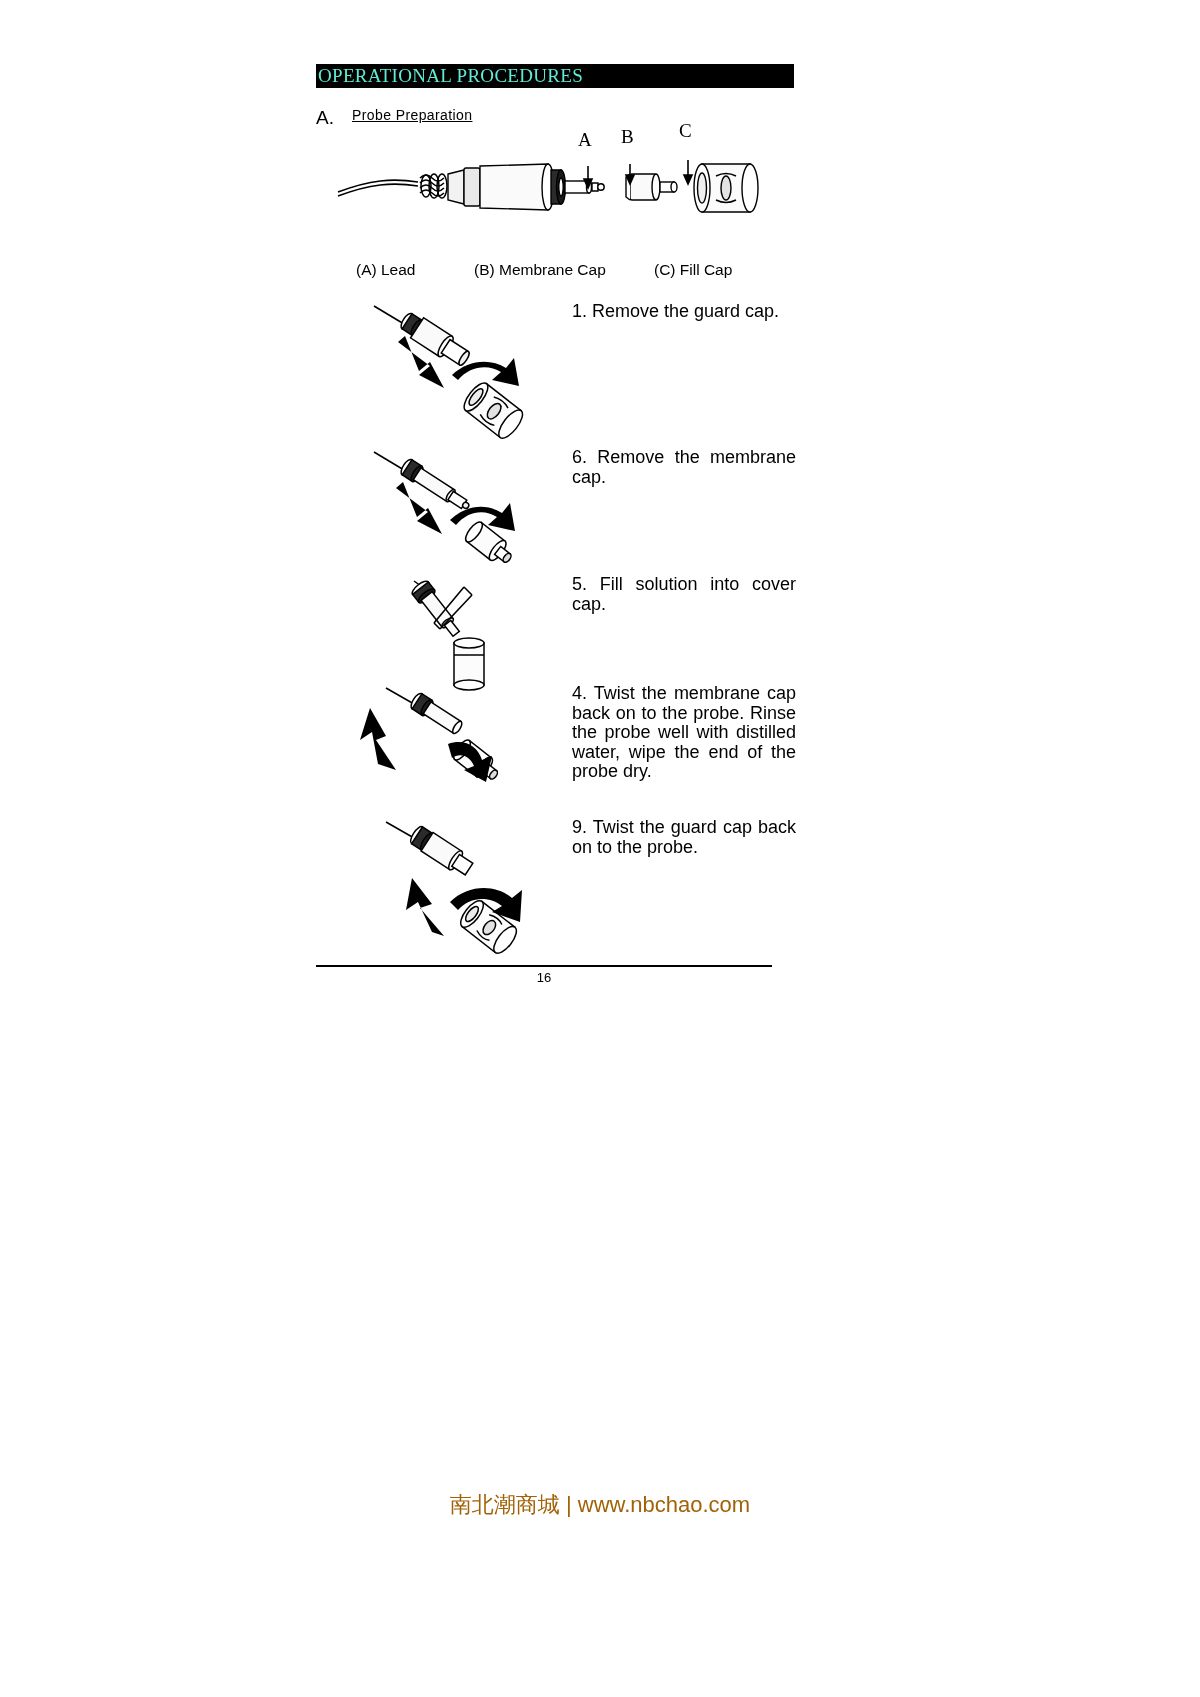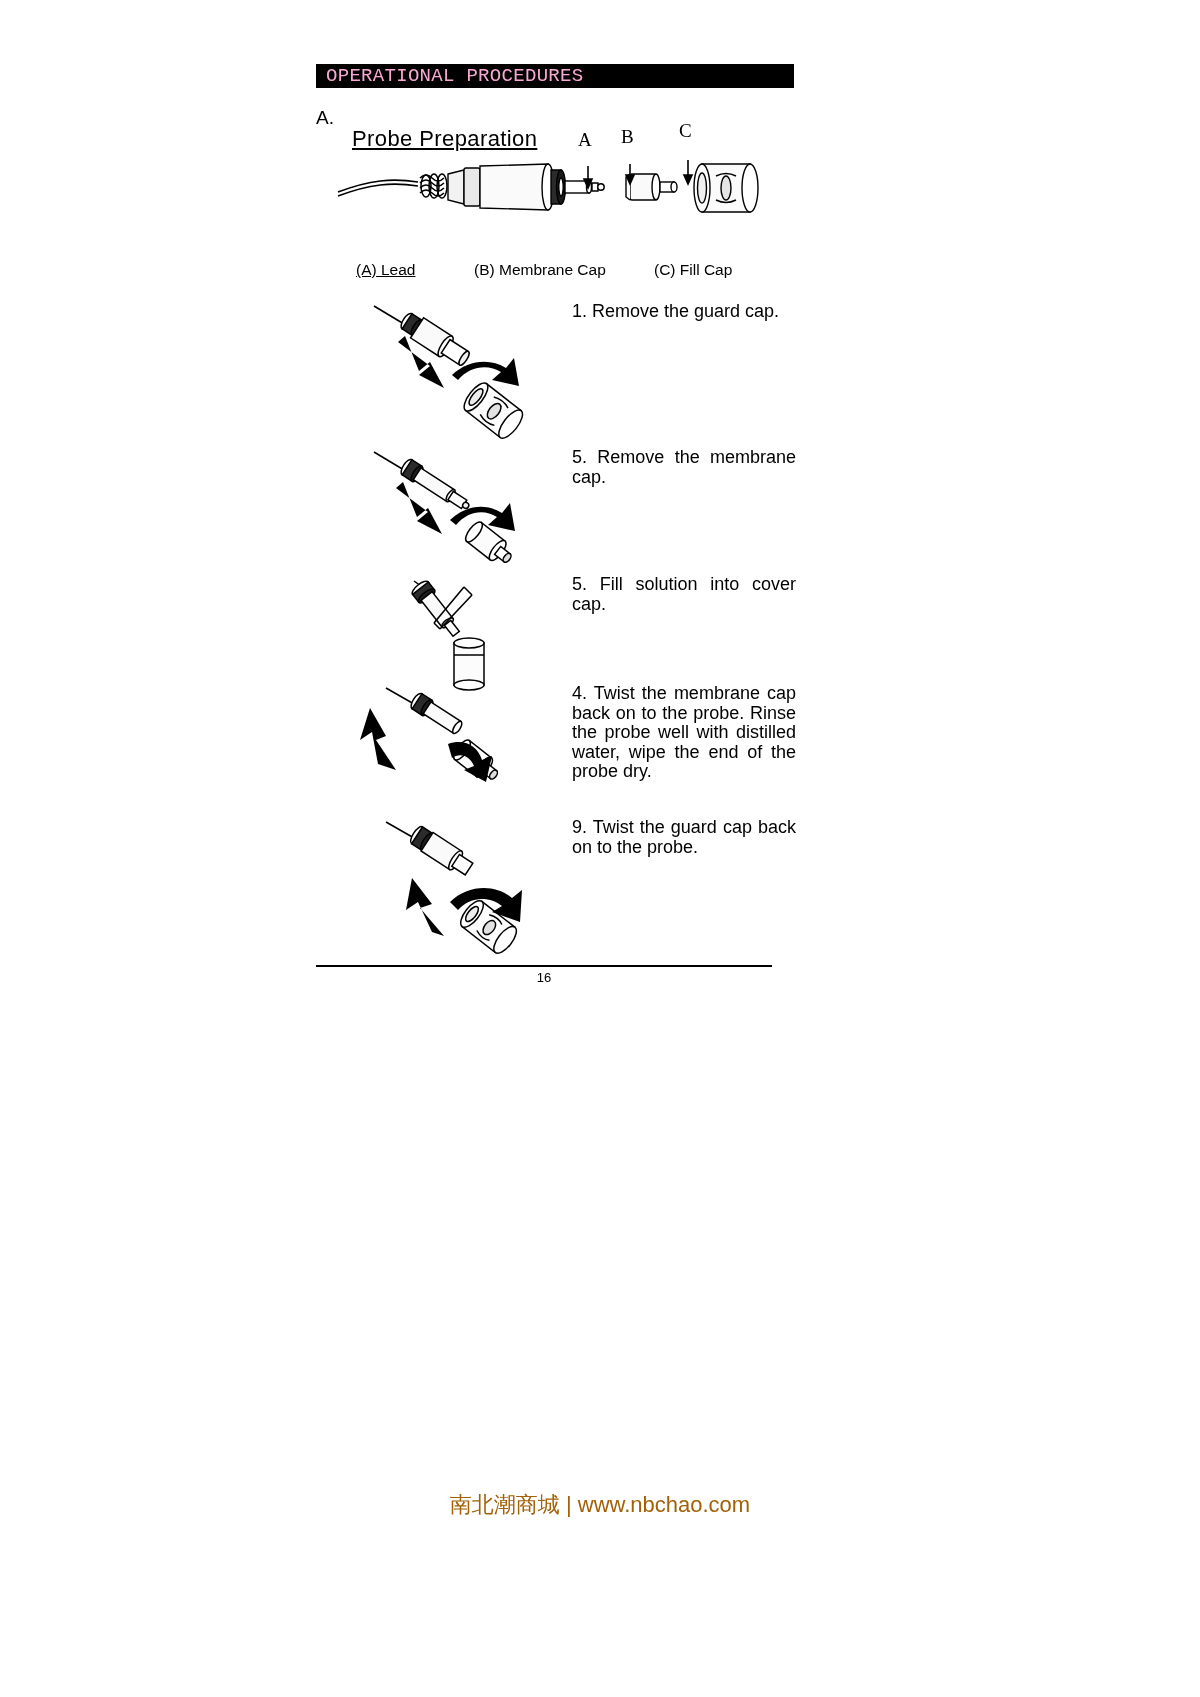--- a/index.html
+++ b/index.html
@@ -29,43 +29,41 @@
     left: 316px;
     top: 64px;
     width: 478px;
     height: 24px;
     background: #000000;
   }
   .header-bar .header-text {
     position: absolute;
     left: 2px;
     top: 1px;
-    color: #f9a8d4;
+    color: #5eead4;
     font-size: 19px;
     letter-spacing: 0.3px;
-    font-family: Liberation Mono, monospace;
+    font-family: Liberation Serif, serif;
     white-space: nowrap;
-    margin-left: 8px;
   }
 
   
   .section-letter {
     position: absolute;
     left: 316px;
     top: 107px;
     font-size: 19px;
   }
   .section-title {
     position: absolute;
     left: 352px;
     top: 107px;
-    font-size: 22px;
+    font-size: 14px;
     text-decoration: underline;
     letter-spacing: 0.4px;
-    margin-top: 19px;
   }
 
   
   .diagram-top {
     position: absolute;
     left: 330px;
     top: 130px;
     width: 450px;
     height: 110px;
   }
@@ -78,21 +76,21 @@
 
   
   .legend {
     position: absolute;
     left: 356px;
     top: 261px;
     width: 440px;
     font-size: 15.5px;
   }
   .legend span { position: absolute; white-space: nowrap; }
-  .legend .l1 { left: 0px; text-decoration: underline; }
+  .legend .l1 { left: 0px; }
   .legend .l2 { left: 118px; }
   .legend .l3 { left: 298px; }
 
   
   .step {
     position: absolute;
     left: 316px;
     width: 480px;
   }
   .step .art {
@@ -288,21 +286,21 @@
             <rect x="30" y="-5" width="12" height="10" fill="#fff"></rect>
             <ellipse cx="42" cy="0" rx="3" ry="5" fill="#ddd"></ellipse>
           </g>
         </g>
         <g fill="#000">
           <path d="M40,40 L72,64 L61,73 L86,86 L72,60 L61,69 L47,34 Z"></path>
           <path d="M94,72 C110,57 130,55 146,65 L154,55 L159,83 L132,77 L141,69 C128,61 112,63 100,77 Z"></path>
         </g>
       </svg>
     </div>
-    <div class="text">5. Remove the membrane cap.</div>
+    <div class="text">6. Remove the membrane cap.</div>
   </div>
 
   <div class="step" id="step3">
     <div class="art">
       <svg width="200" height="120" viewBox="0 0 200 120">
         <g stroke="#000" stroke-width="1.5" fill="none">
           <path d="M58,6 L72,16"></path>
           <g transform="translate(62,10) rotate(52)">
             <ellipse cx="4" cy="0" rx="4" ry="10" fill="#fff"></ellipse>
             <rect x="4" y="-10" width="10" height="20" fill="#2b2b2b" stroke="#000"></rect>

